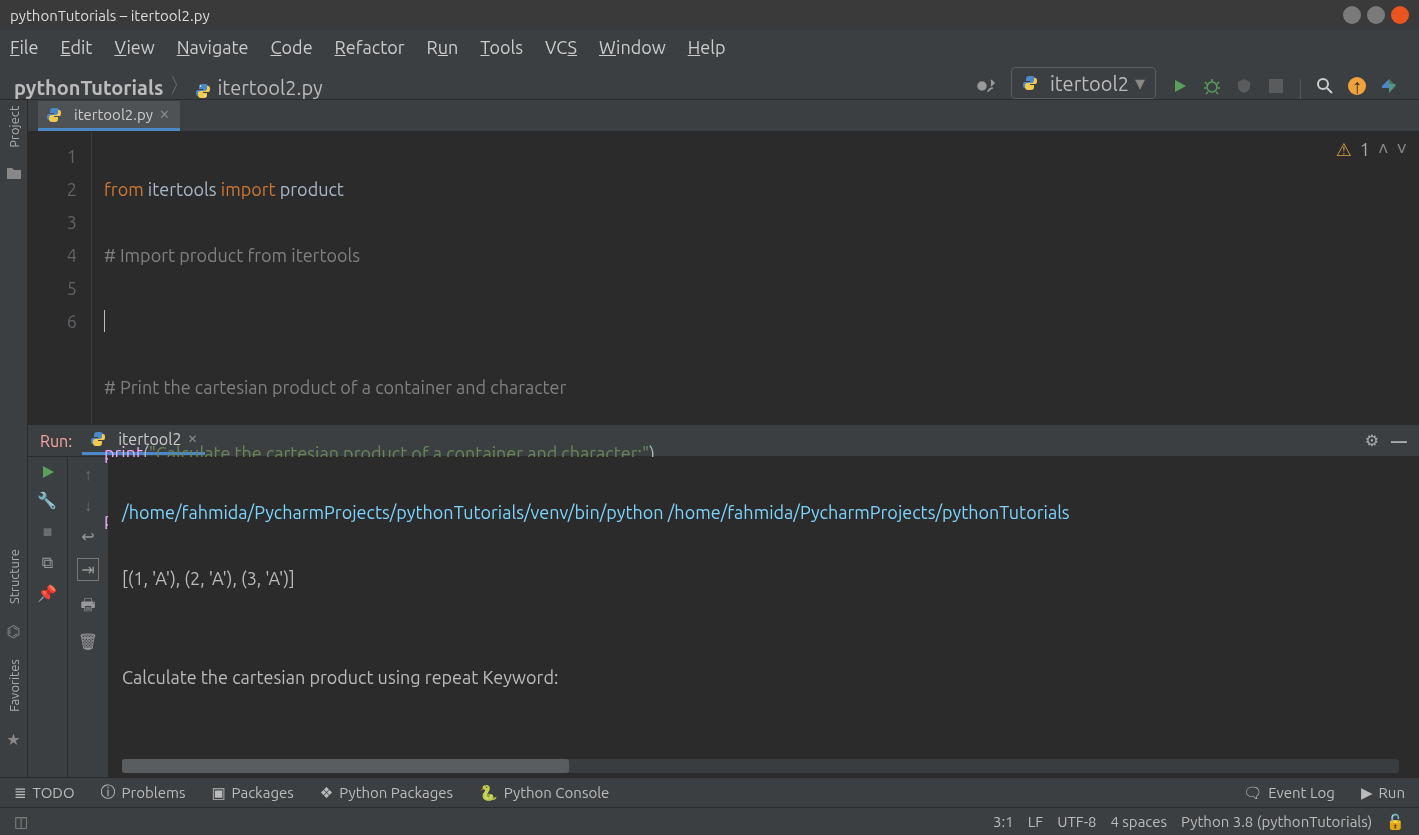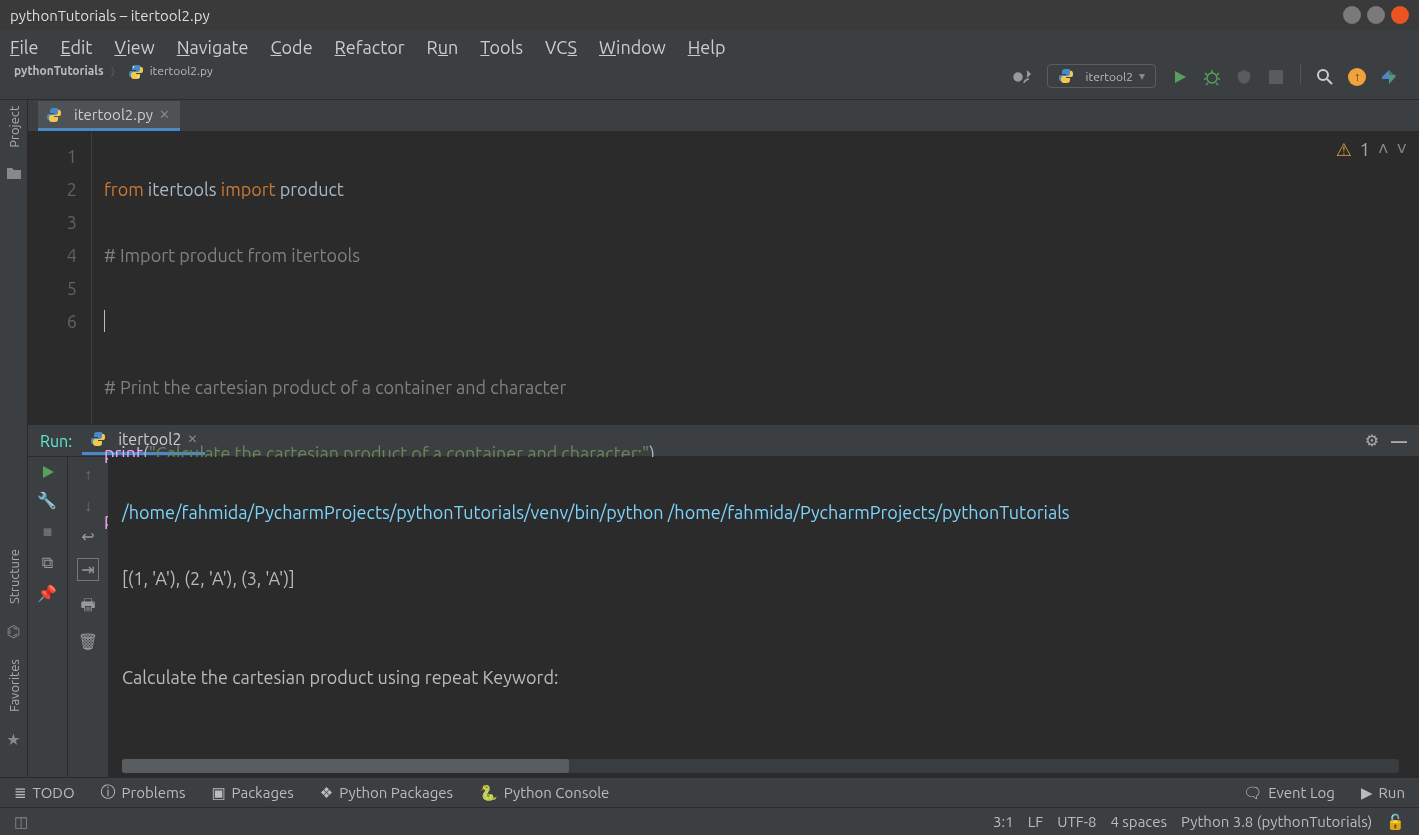--- a/index.html
+++ b/index.html
@@ -3,21 +3,21 @@
 <meta charset="utf-8">
 <style>
 *{margin:0;padding:0;box-sizing:border-box;font-family:"Ubuntu","Segoe UI",sans-serif}
 body{width:1419px;height:835px;background:#3c3f41;color:#bbb;overflow:hidden;display:flex;flex-direction:column}
 .titlebar{height:30px;background:#3a3a3a;display:flex;align-items:center;padding:0 10px;color:#ddd;font-size:15px}
 .titlebar-text{flex:1}
 .wbtn{width:18px;height:18px;border-radius:50%;margin-left:6px}
 .wb-min{background:#7a7a7a}.wb-max{background:#7a7a7a}.wb-close{background:#e95420}
 .menubar{height:34px;background:#3c3f41;display:flex;align-items:center;padding:0 10px;gap:22px;color:#ccc;font-size:18px}
 .mitem u{text-decoration:underline}
-.toolbar{height:36px;background:#3c3f41;border-bottom:1px solid #2b2b2b;display:flex;align-items:flex-start;padding:0 14px;font-size:12px}
+.toolbar{height:36px;background:#3c3f41;border-bottom:1px solid #2b2b2b;display:flex;align-items:flex-end;padding:0 14px;font-size:20px}
 .crumb-proj{color:#bbb;font-weight:bold}
 .crumb-sep{color:#777;margin:0 6px}
 .crumb-file{color:#bbb}
 .pyicon{display:inline-flex;width:16px;height:16px;margin-right:6px;vertical-align:-2px}
 .pyicon svg{width:16px;height:16px}
 .spacer{flex:1}
 .tb-ico{display:inline-flex;align-items:center;justify-content:center;width:26px;height:26px;color:#999;margin:0 3px}
 .runconf{border:1px solid #5a5d5f;border-radius:4px;padding:3px 10px;margin:0 8px;display:flex;align-items:center;gap:6px;color:#bbb}
 .play{color:#58a05c}
 .bug{color:#58a05c}
@@ -32,21 +32,21 @@
 .tab .x{color:#888;font-size:13px}
 .editor{flex:1;display:flex;background:#2b2b2b;min-height:0;font-family:"DejaVu Sans Mono","Consolas",monospace;font-size:18px;position:relative}
 .gutter{width:64px;border-right:1px solid #3c3f41;text-align:right;padding:8px 14px 8px 0;color:#606366;line-height:33px}
 .code{flex:1;padding:8px 0 8px 12px;line-height:33px;white-space:pre;color:#a9b7c6;position:relative}
 .c-comment{color:#808080}.c-kw{color:#cc7832}.c-str{color:#6a8759}.c-num{color:#6897bb}.c-fn{color:#f0abfc}
 .cursor{display:inline-block;width:1px;height:22px;background:#bbb;vertical-align:-4px}
 .editor-icons{position:absolute;top:6px;right:12px;display:flex;align-items:center;gap:8px;color:#aaa}
 .warn-tri{color:#d9a343}
 .runpanel{background:#3c3f41;border-top:1px solid #2b2b2b;display:flex;flex-direction:column}
 .runhdr{height:32px;display:flex;align-items:center;padding:0 12px;gap:10px;border-bottom:1px solid #2b2b2b}
-.runhdr .lbl{color:#5eead4}
+.runhdr .lbl{color:#fca5a5}
 .runtab{border-bottom:3px solid #4a88c7;padding:4px 8px;display:flex;align-items:center;gap:6px;color:#ccc}
 .runbody{display:flex;height:320px}
 .runcol{width:40px;display:flex;flex-direction:column;align-items:center;padding-top:8px;gap:12px;color:#999}
 .runcol.br{border-right:1px solid #2b2b2b}
 .console{flex:1;background:#2b2b2b;font-family:"DejaVu Sans Mono","Consolas",monospace;font-size:18px;line-height:33px;padding:6px 0 6px 14px;white-space:pre;color:#bbb;overflow:hidden;position:relative}
 .console .cmd{color:#7dd3fc}
 .console-scroll{position:absolute;left:14px;right:20px;bottom:4px;height:14px;background:#3a3d3f;border-radius:3px}
 .console-scroll .thumb{position:absolute;left:0;width:35%;height:100%;background:#5a5d5f;border-radius:3px}
 .bottombar{height:30px;background:#3c3f41;border-top:1px solid #2b2b2b;display:flex;align-items:center;padding:0 14px;gap:26px;font-size:15px;color:#bbb}
 .bottombar .bitm{display:flex;align-items:center;gap:6px}

